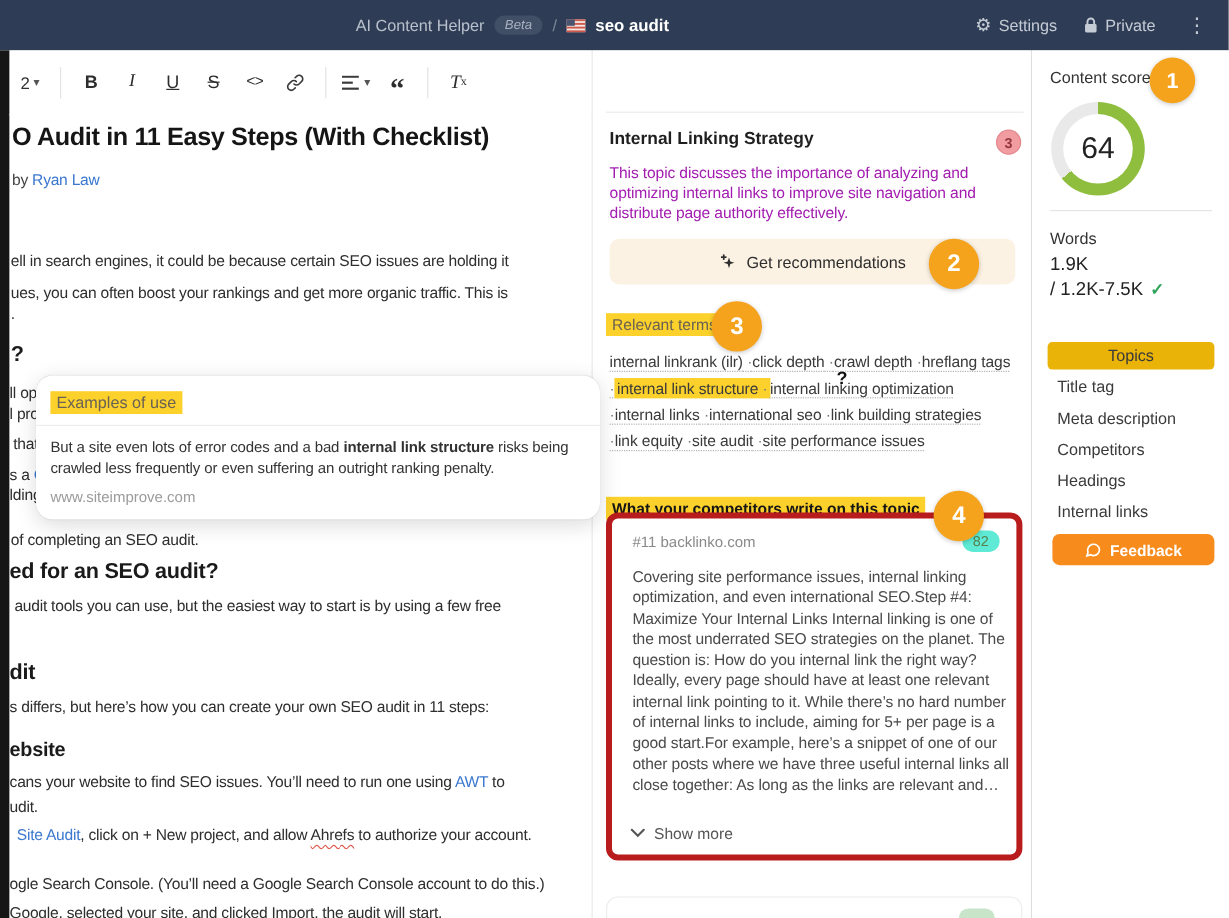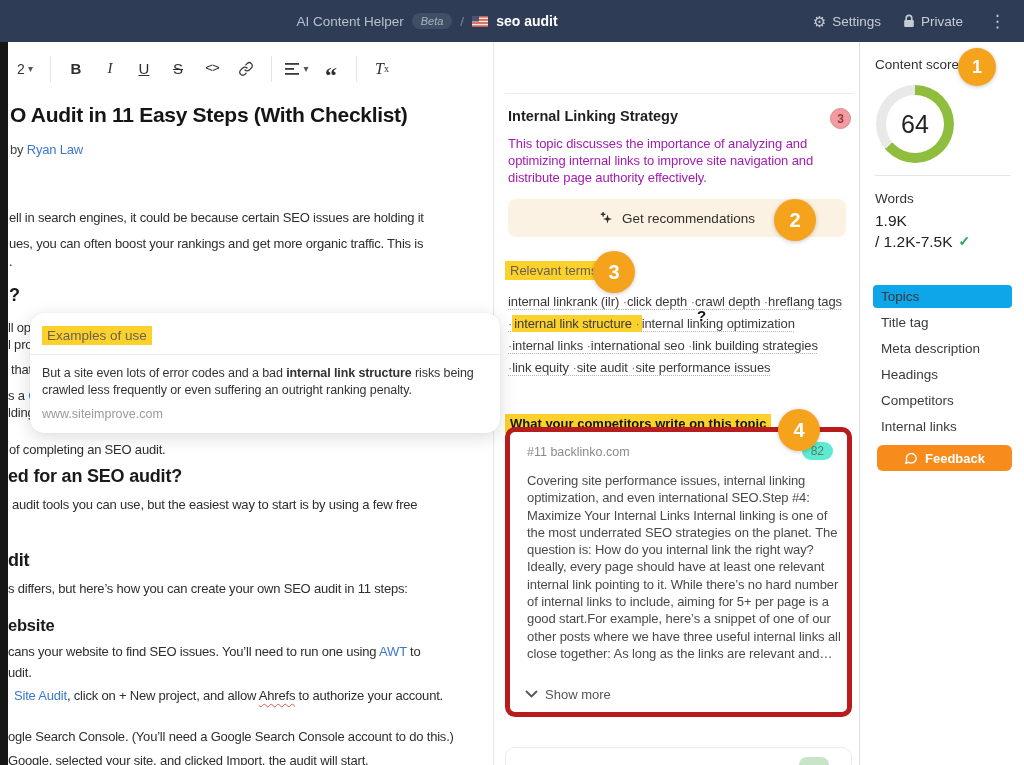--- a/index.html
+++ b/index.html
@@ -113,21 +113,21 @@
          display:flex;align-items:center;justify-content:center;}
   .donut::before{content:"";position:absolute;width:58px;height:58px;border-radius:50%;background:#fff;}
   .donut-score{position:relative;font-size:25px;color:#222;}
   .sb-div{position:absolute;left:15px;top:133px;width:135px;height:1px;background:#E5E5E5;}
   .words-label{position:absolute;left:15px;top:149px;font-size:13.5px;color:#333;}
   .words-val{position:absolute;left:15px;top:170px;font-size:15.5px;color:#222;}
   .words-range{position:absolute;left:15px;top:191px;font-size:15.5px;color:#222;display:flex;gap:6px;}
   .check{color:#2FA35C;font-size:14px;font-weight:bold;}
   .topics{position:absolute;left:13px;top:243px;width:139px;font-size:13.5px;color:#3A3A3A;}
   .topic-item{padding:4px 8px;margin-bottom:3px;border-radius:4px;cursor:pointer;}
-  .topic-item.active{background:#0ea5e9;}
+  .topic-item.active{background:#eab308;text-align:center;}
   .feedback-btn{position:absolute;left:17px;top:403px;width:135px;height:26px;background:var(--feedback,#F78B1B);
                 border-radius:6px;display:flex;align-items:center;justify-content:center;gap:7px;
                 color:#fff;font-size:13px;font-weight:bold;cursor:pointer;}
 
   svg{display:block;}
 </style>
 </head>
 <body>
 
 <div id="app">
@@ -309,22 +309,22 @@
     <div class="words-val">1.9K</div>
     <div class="words-range">
       <span>/ 1.2K-7.5K</span>
       <span class="check">✓</span>
     </div>
     <div class="topics">
 
     <div class="topic-item active">Topics</div>
         <div class="topic-item">Title tag</div>
         <div class="topic-item">Meta description</div>
+        <div class="topic-item">Competitors</div>
         <div class="topic-item">Headings</div>
-        <div class="topic-item">Competitors</div>
         <div class="topic-item">Internal links</div>
       </div>
     <div class="feedback-btn">
       <span>
         <svg width="14" height="14" viewBox="0 0 24 24" fill="none" stroke="#fff" stroke-width="2.4">
           <path d="M21 12a8.5 8.5 0 0 1-8.5 8.5c-1.5 0-3-.4-4.2-1.1L3 21l1.6-5.1A8.5 8.5 0 1 1 21 12z"></path>
         </svg>
       </span>
       <span>Feedback</span>
     </div>

